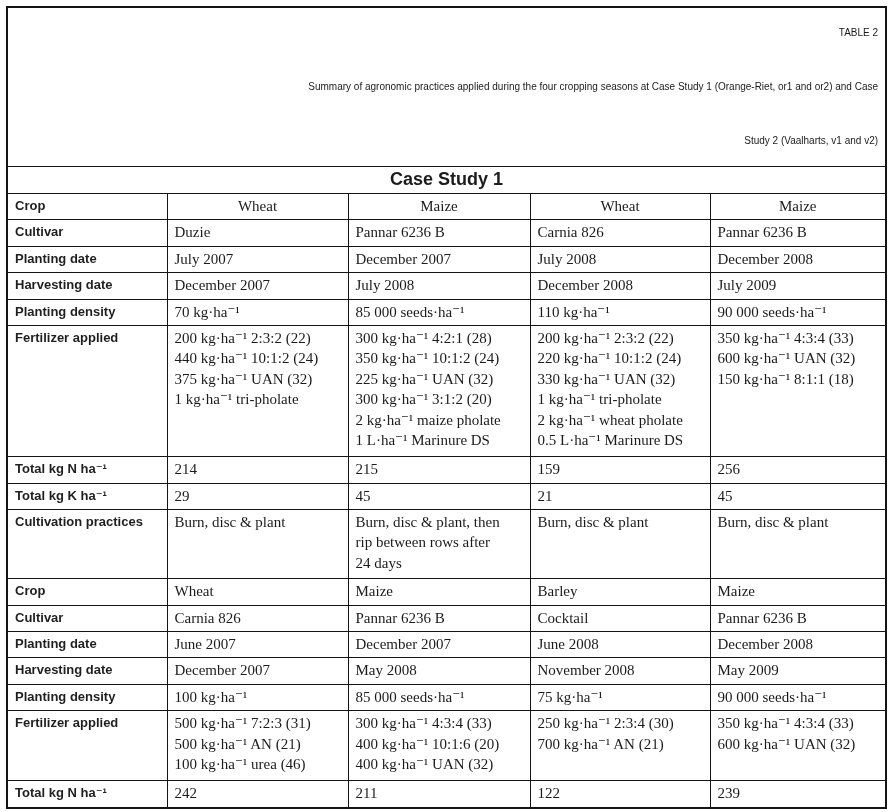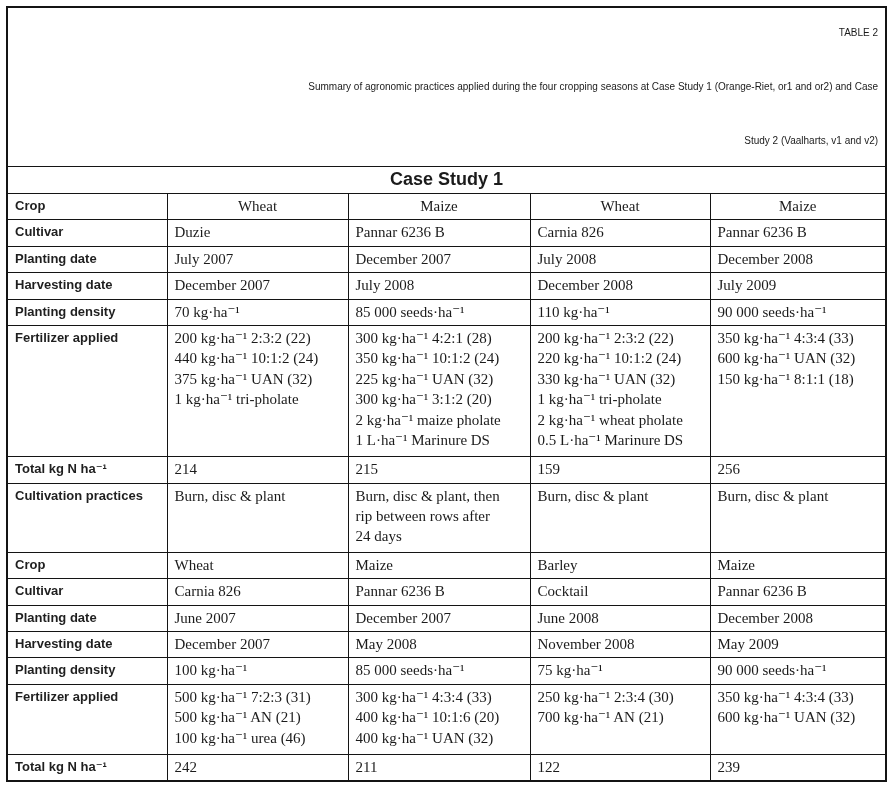--- a/index.html
+++ b/index.html
@@ -129,20 +129,27 @@
 600 kg·ha⁻¹ UAN (32)
 150 kg·ha⁻¹ 8:1:1 (18)</td>
       </tr>
       <tr>
         <th class="rowlabel">Total kg N ha⁻¹</th>
         <td class="cell">214</td>
         <td class="cell">215</td>
         <td class="cell">159</td>
         <td class="cell">256</td>
       </tr>
+      <tr>
+        <th class="rowlabel">Total kg K ha⁻¹</th>
+        <td class="cell">29</td>
+        <td class="cell">45</td>
+        <td class="cell">21</td>
+        <td class="cell">45</td>
+      </tr>
       <tr class="cult-row">
         <th class="rowlabel">Cultivation practices</th>
         <td class="cell">Burn, disc &amp; plant</td>
         <td class="cell">Burn, disc &amp; plant, then
 rip between rows after
 24 days</td>
         <td class="cell">Burn, disc &amp; plant</td>
         <td class="cell">Burn, disc &amp; plant</td>
       </tr>
 

